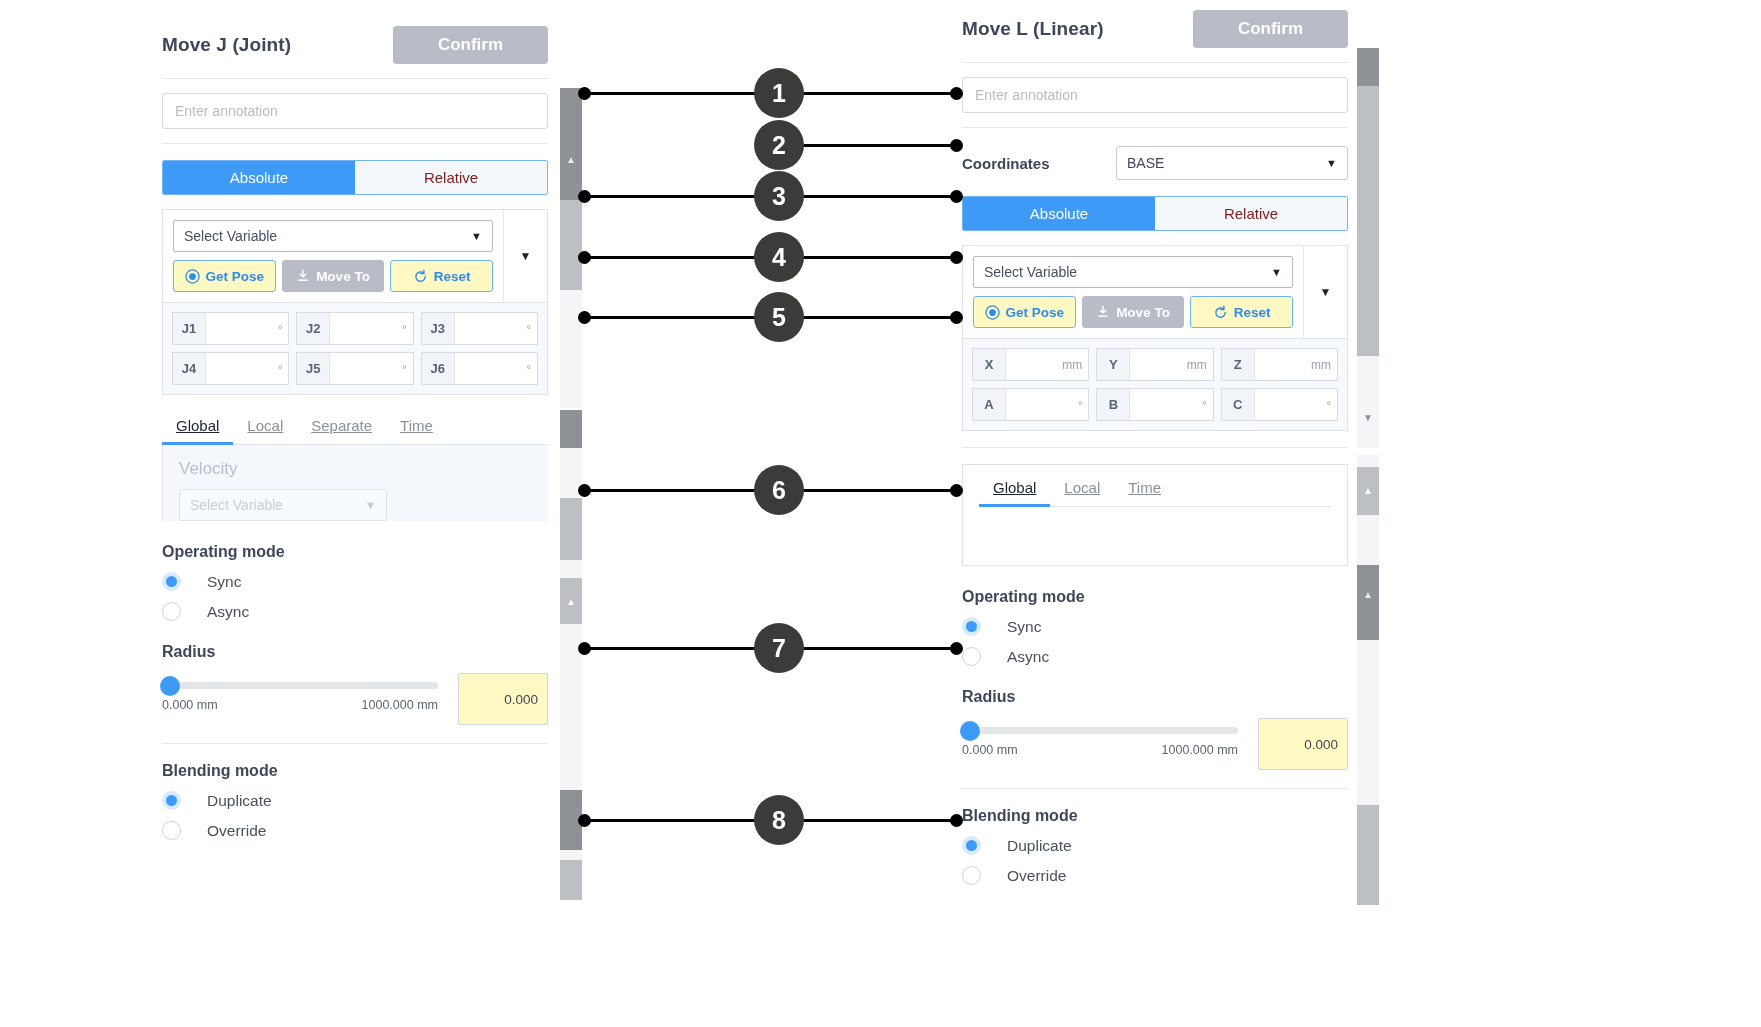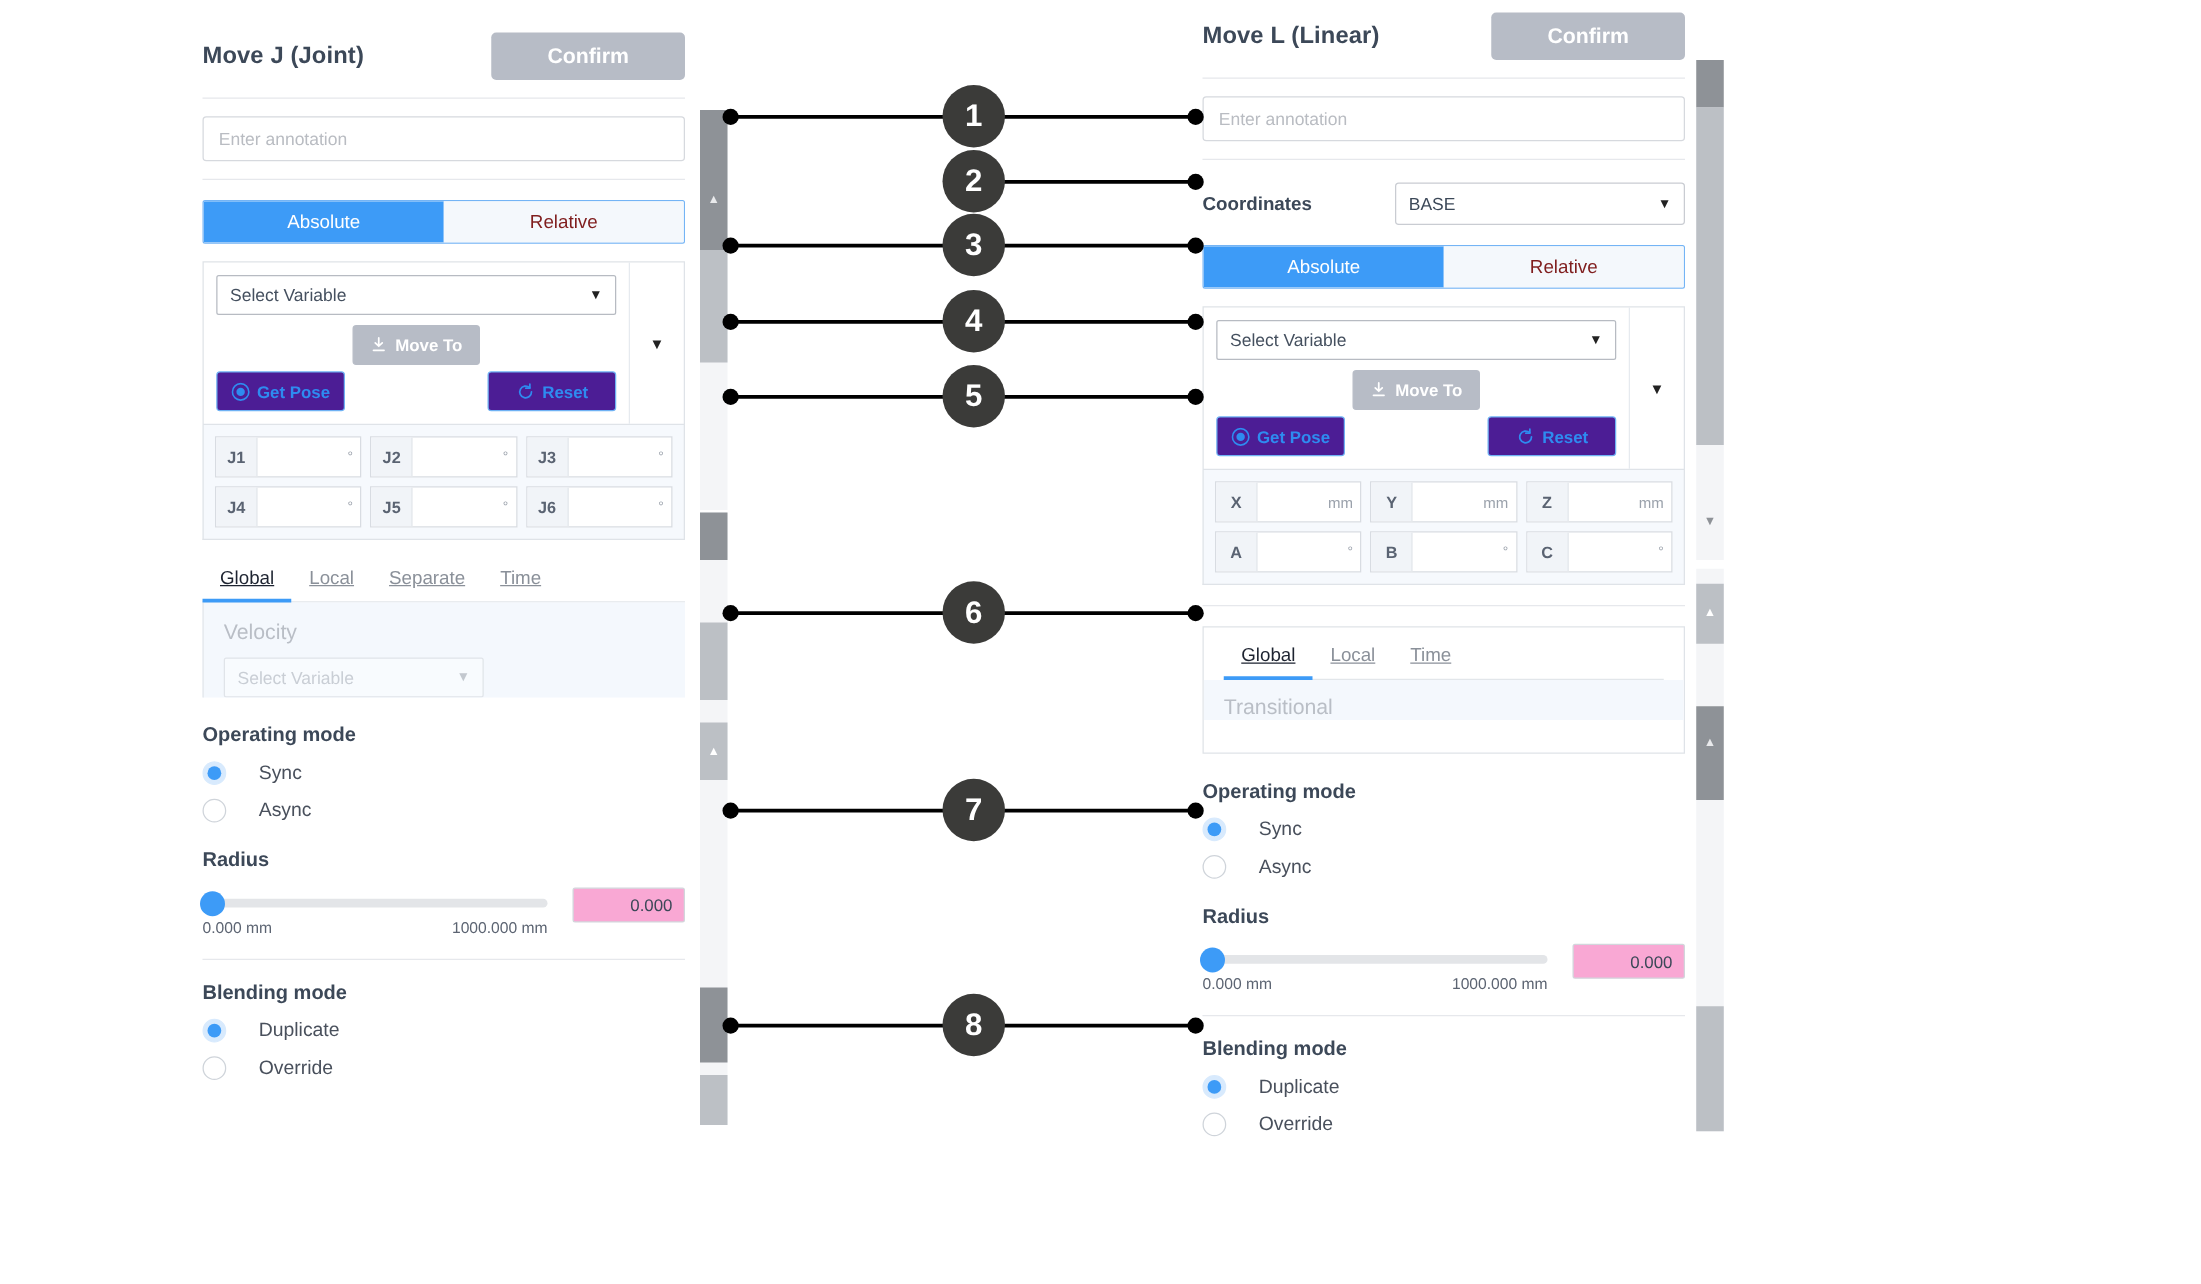--- a/index.html
+++ b/index.html
@@ -52,21 +52,21 @@
   .varcard-side .caret{ font-size:12px; color:#222; }
 
   .sel-variable{ width:100%; height:32px; border:1px solid #b7bbc2; border-radius:2px;
     display:flex; align-items:center; padding:0 10px; position:relative;
     font-size:14px; color:#45505f; background:#fff; }
   .sel-variable .caret{ position:absolute; right:10px; font-size:11px; color:#222; }
 
   .btnrow{ display:flex; gap:6px; margin-top:8px; }
   .btn{ height:32px; flex:1; border-radius:3px; display:flex; align-items:center;
     justify-content:center; gap:6px; font-size:13.5px; font-weight:bold; cursor:pointer; }
-  .btn-outline{ border:1px solid #6fb2f4; background:#4c1d95; color:#2e8bf0;margin-top:37px; }
+  .btn-outline{ border:1px solid #6fb2f4; background:#fef9c3; color:#2e8bf0; }
   .btn-grey{ background:#b7bcc6; color:#fff; border:1px solid #b7bcc6; }
 
   
   .posewrap{ margin:0 22px 0 22px; border:1px solid #dfe3e8; border-top:none;
     background:#f6f9fd; padding:9px 9px; }
   .poserow{ display:flex; gap:7px; }
   .poserow + .poserow{ margin-top:7px; }
   .posefield{ flex:1; display:flex; border:1px solid #d8dce2; background:#fff; height:33px; }
   .posefield .lbl{ width:33px; background:#f1f4f8; border-right:1px solid #e3e7ec;
     display:flex; align-items:center; justify-content:center; font-size:13px;
@@ -106,22 +106,22 @@
 
   
   .slider-wrap{ display:flex; align-items:flex-start; gap:14px; margin:12px 22px 0 22px; }
   .slider-left{ flex:1; }
   .slider-track{ position:relative; height:7px; background:#e3e5e8; border-radius:4px;
     margin-top:9px; margin-right:6px; }
   .slider-knob{ position:absolute; left:-2px; top:-6px; width:20px; height:20px;
     border-radius:50%; background:#3d9bf7; cursor:pointer; }
   .slider-ticks{ display:flex; justify-content:space-between; margin-top:9px;
     font-size:12.5px; color:#5c6472; padding-right:6px; }
-  .slider-value{ width:90px; height:28px; border:1px solid #d2d6dc; border-radius:2px;
-    background:#f9a8d4; display:flex; align-items:center; justify-content:flex-end;
+  .slider-value{ width:90px; height:52px; border:1px solid #d2d6dc; border-radius:2px;
+    background:#fef9c3; display:flex; align-items:center; justify-content:flex-end;
     padding-right:9px; font-size:13.5px; color:#3c4858; }
 
   .thin-rule{ height:1px; background:#e6e8ec; margin:18px 22px 0 22px; }
 
   
   .sbar{ position:absolute; width:22px; background:#f2f3f5; }
   .sbar .thumb{ position:absolute; left:0; width:22px; background:#8e9297; }
   .sbar .thumb.light{ background:#bcc0c5; }
   .sbar .arrow{ position:absolute; left:0; width:22px; height:18px;
     display:flex; align-items:center; justify-content:center; color:#e9eaec; font-size:10px; }
@@ -381,23 +381,20 @@
     </div>
 
     <div class="rule" style="margin-top:16px;"></div>
 
     <div class="speedcard">
       <div class="tabs">
         <div class="tab active">Global</div>
         <div class="tab">Local</div>
         <div class="tab">Time</div>
       </div>
-      <div class="velocity-pane">
-        <div class="velocity-title">Transitional</div>
-      </div>
     </div>
 
     <div class="section-h">Operating mode</div>
     <div class="radio-row">
       <div class="radio on"></div>
       <div class="radio-lbl">Sync</div>
     </div>
     <div class="radio-row">
       <div class="radio"></div>
       <div class="radio-lbl">Async</div>

